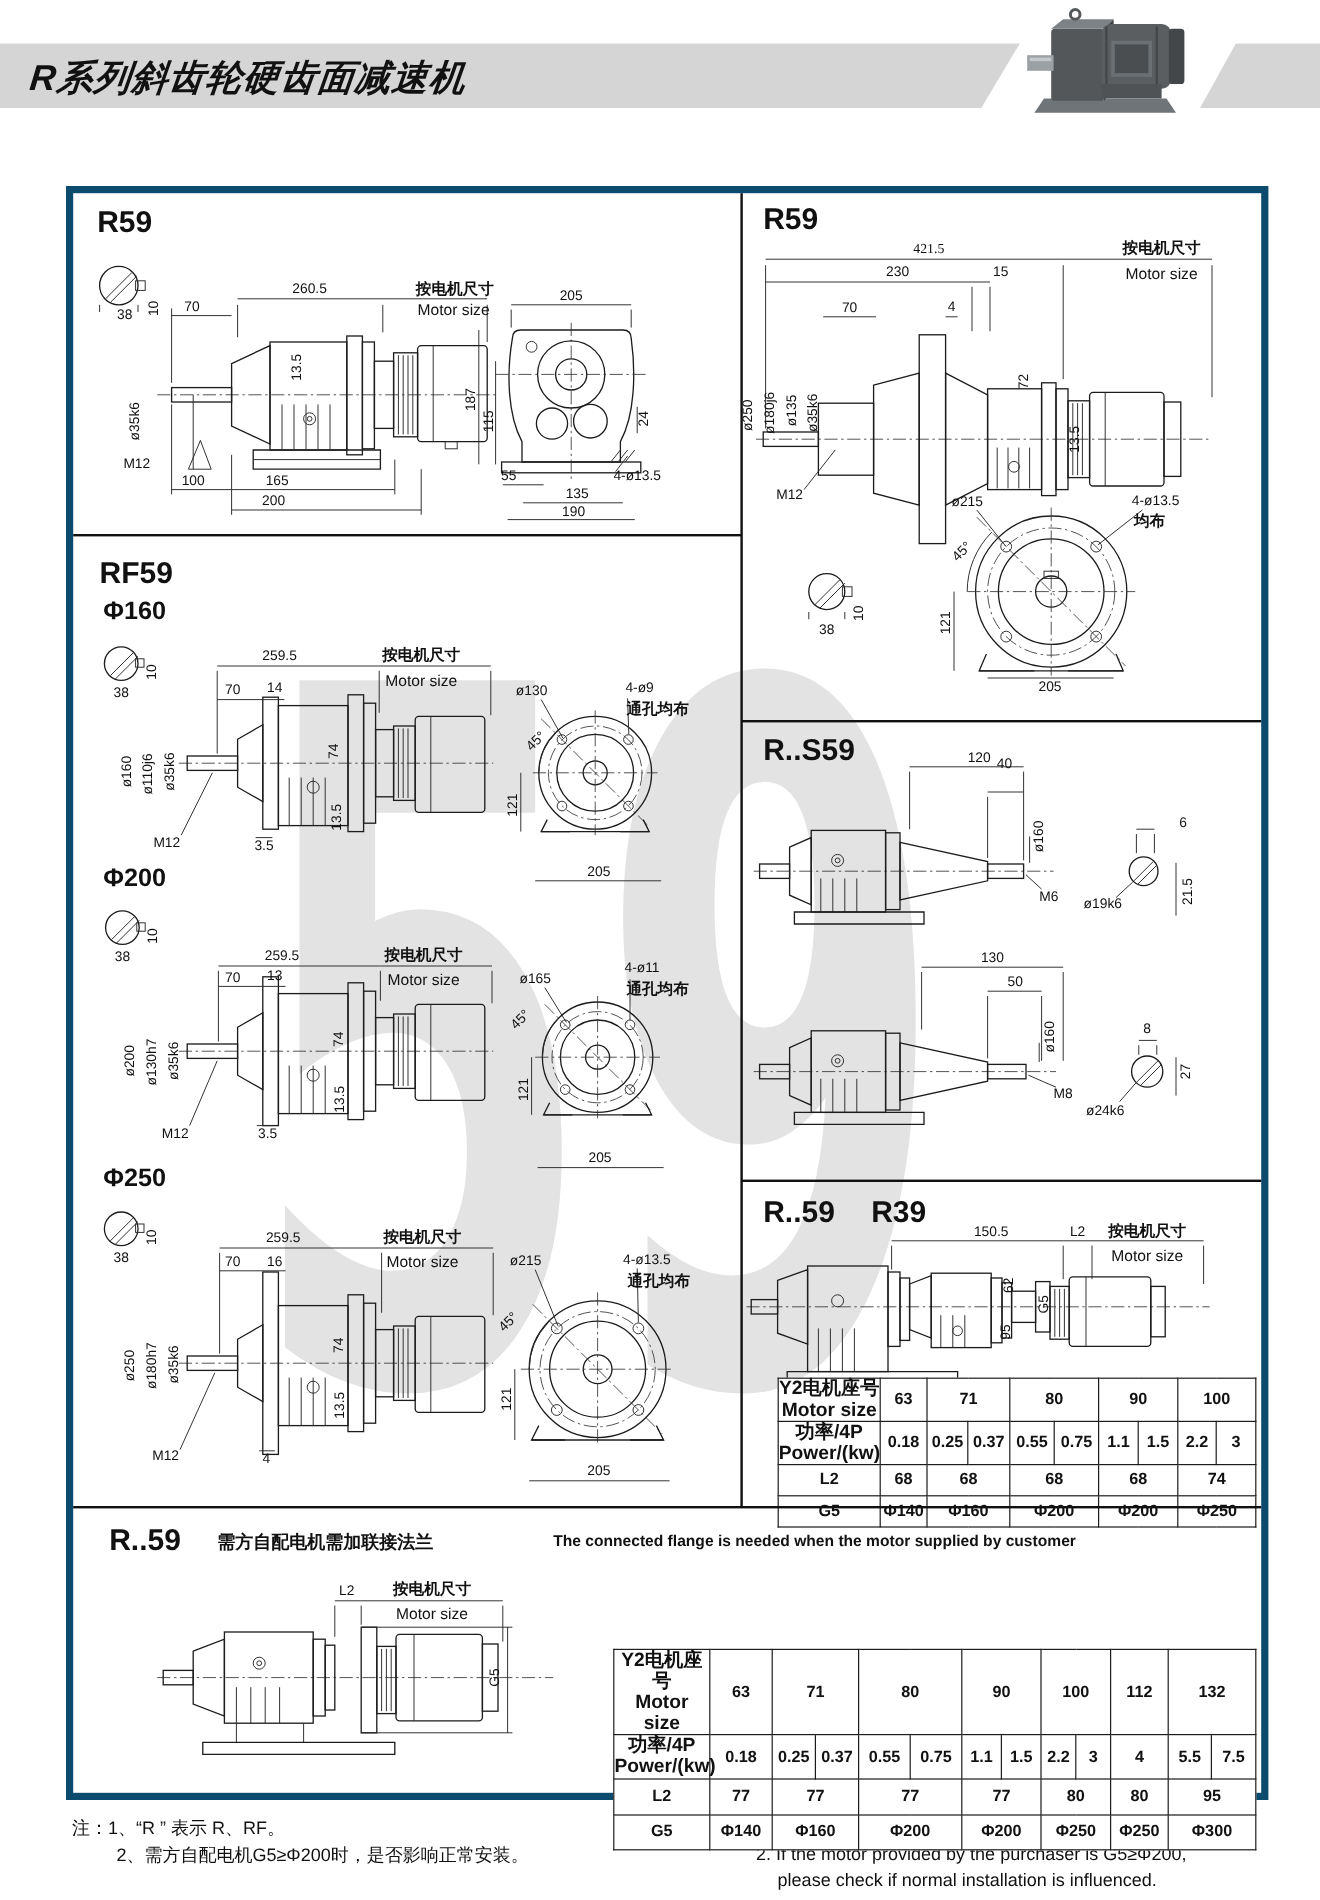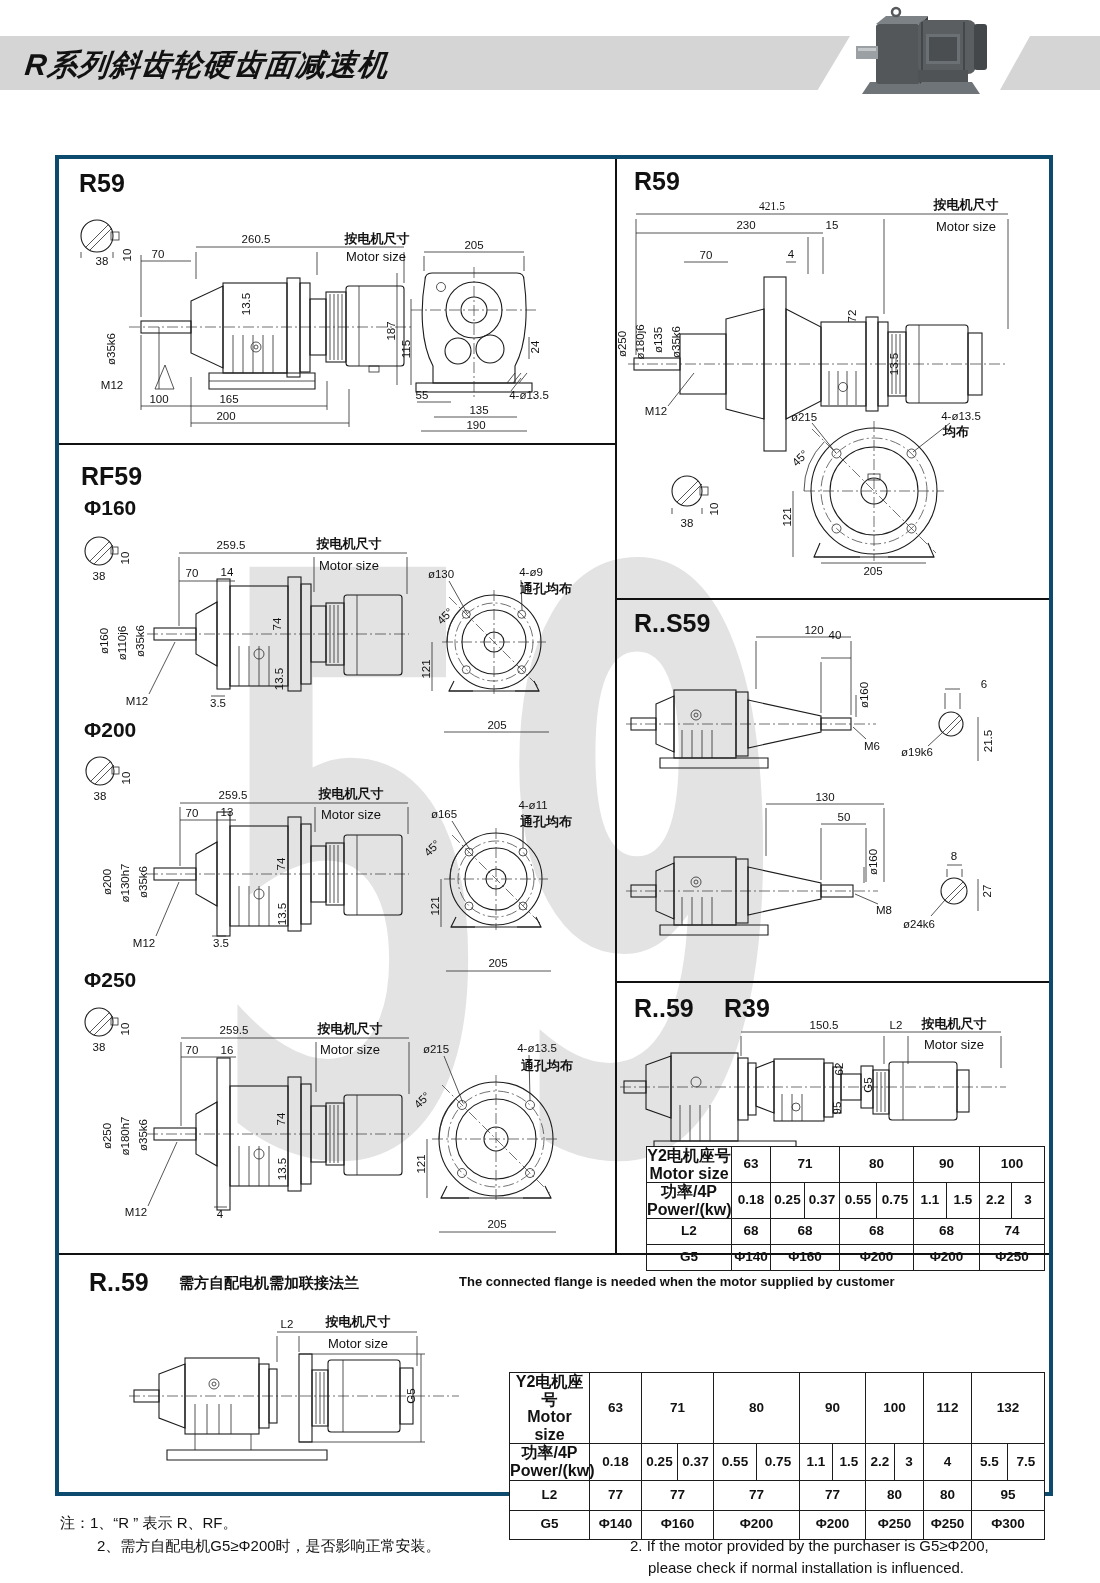--- a/index.html
+++ b/index.html
@@ -10,21 +10,21 @@
         clip-path:polygon(0 0,100% 0,96.2% 100%,0 100%);}
   .band-title{position:absolute;left:25px;top:9px;font-size:30px;font-weight:bold;font-style:italic;
         letter-spacing:1px;transform:skewX(-6deg);white-space:nowrap;}
   .stripe{position:absolute;top:36px;height:54px;background:#d5d5d5;}
   .stripe.s2{left:1000px;width:100px;clip-path:polygon(30% 0,100% 0,100% 100%,0 100%);}
   .product{position:absolute;left:852px;top:4px;}
   
   .wm{position:absolute;left:205px;top:535px;z-index:0;}
   .wm text{fill:#e3e3e3;font-family:"DejaVu Sans",sans-serif;font-weight:bold;}
   
-  .sheet{position:absolute;left:55px;top:155px;width:990px;height:1333px;border:4px solid #0c4a6e;z-index:1;}
+  .sheet{position:absolute;left:55px;top:155px;width:990px;height:1333px;border:6px solid #0c4a6e;z-index:1;}
   .panel{position:absolute;}
   .div{position:absolute;background:#111;z-index:5;}
   .panel svg.art{position:absolute;left:0;top:0;}
   
   .lb,.cnb,.en,.t24,.t21,.sub{position:absolute;white-space:nowrap;z-index:3;}
   .lb{font-size:11.5px;transform:translate(-50%,-50%);}
   .lb.rot{transform:translate(-50%,-50%) rotate(-90deg);}
   .lb.r45{transform:translate(-50%,-50%) rotate(-45deg);}
   .cnb{font-size:13px;font-weight:bold;transform:translate(-50%,-50%);}
   .en{font-size:13px;transform:translate(-50%,-50%);}

